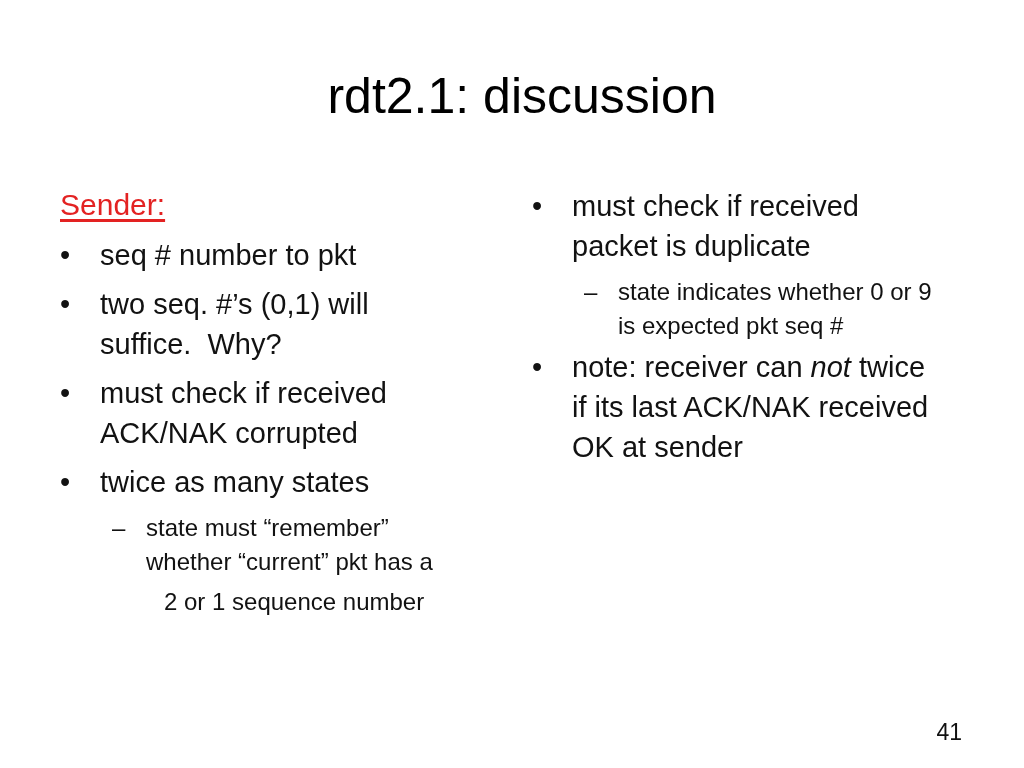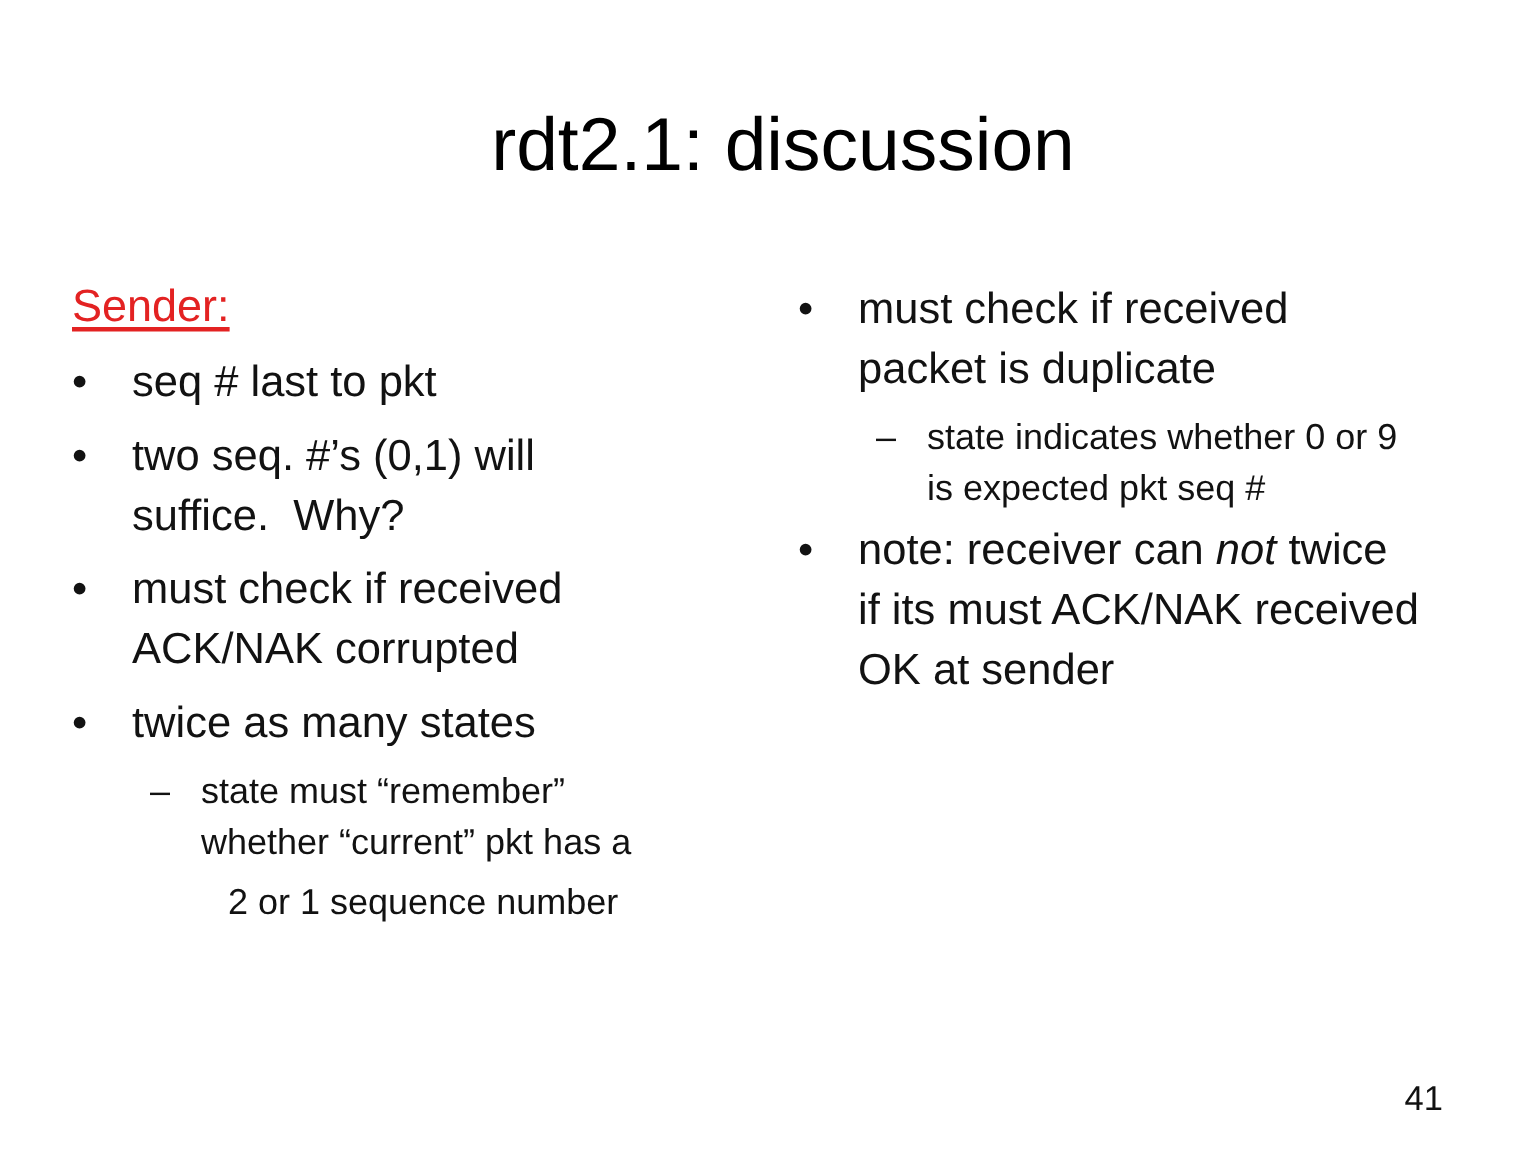--- a/index.html
+++ b/index.html
@@ -25,21 +25,21 @@
     text-align: center;
     font-size: 50px;
     font-weight: 400;
     line-height: 1.2;
     color: #000000;
   }
   .col {
     position: absolute;
     top: 186px;
   }
-  .col-left  { left: 48px;  width: 458px; }
+  .col-left  { left: 60px;  width: 458px; }
   .col-right { left: 532px; width: 472px; }
   .heading {
     font-size: 30px;
     line-height: 38px;
     color: #e32222;
     text-decoration: underline;
     text-underline-offset: 4px;
     margin-bottom: 11px;
   }
   .item {
@@ -91,21 +91,21 @@
 <div class="slide">
 
   <h1 class="title">rdt2.1: discussion</h1>
 
   <div class="col col-left">
     <div class="heading">Sender:</div>
 
     <div class="item l1">
       <span class="marker">•</span>
       <span class="txt">
-        <span class="line">seq # last to pkt</span>
+        <span class="line">seq # number to pkt</span>
       </span>
     </div>
 
     <div class="item l1">
       <span class="marker">•</span>
       <span class="txt">
         <span class="line">two seq. #’s (0,1) will</span>
         <span class="line">suffice.  Why?</span>
       </span>
     </div>
@@ -155,21 +155,21 @@
       <span class="txt">
         <span class="line">state indicates whether 0 or 9</span>
         <span class="line">is expected pkt seq #</span>
       </span>
     </div>
 
     <div class="item l1">
       <span class="marker">•</span>
       <span class="txt">
         <span class="line"><span>note: receiver can </span><i>not</i><span> twice</span></span>
-        <span class="line">if its must ACK/NAK received</span>
+        <span class="line">if its last ACK/NAK received</span>
         <span class="line">OK at sender</span>
       </span>
     </div>
   </div>
 
   <div class="pageno">41</div>
 
 </div>
 
 </body></html>

